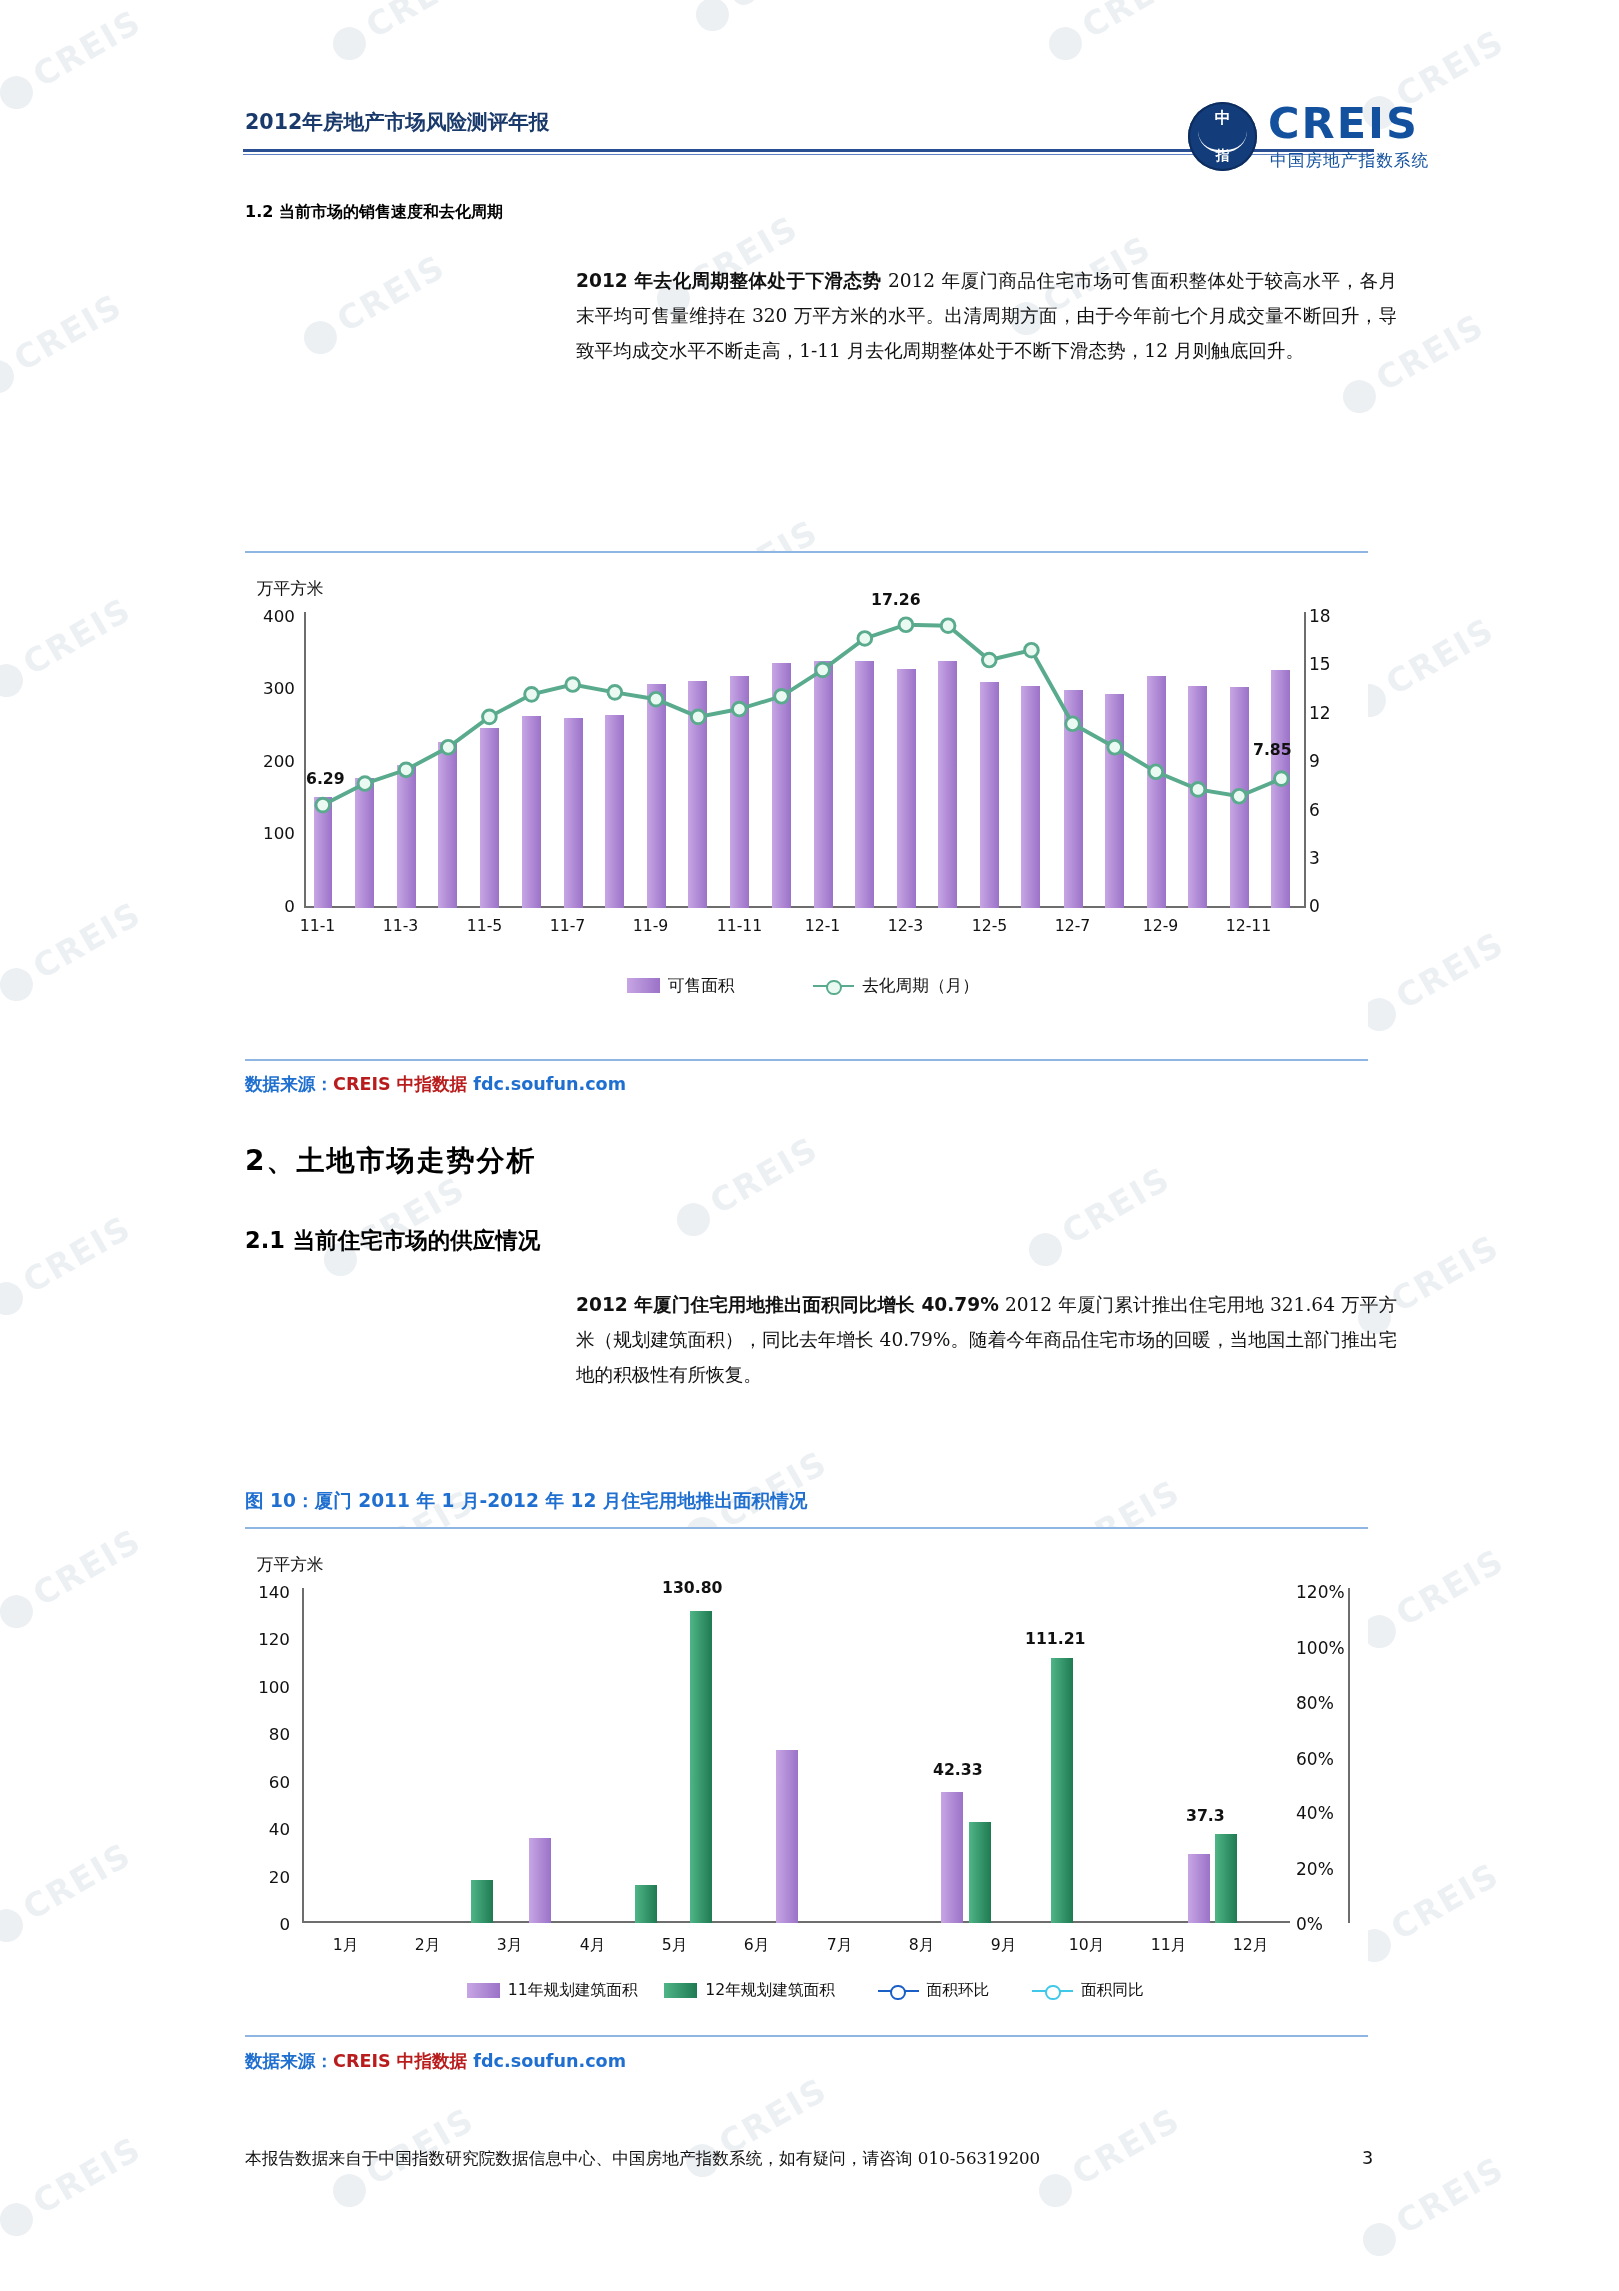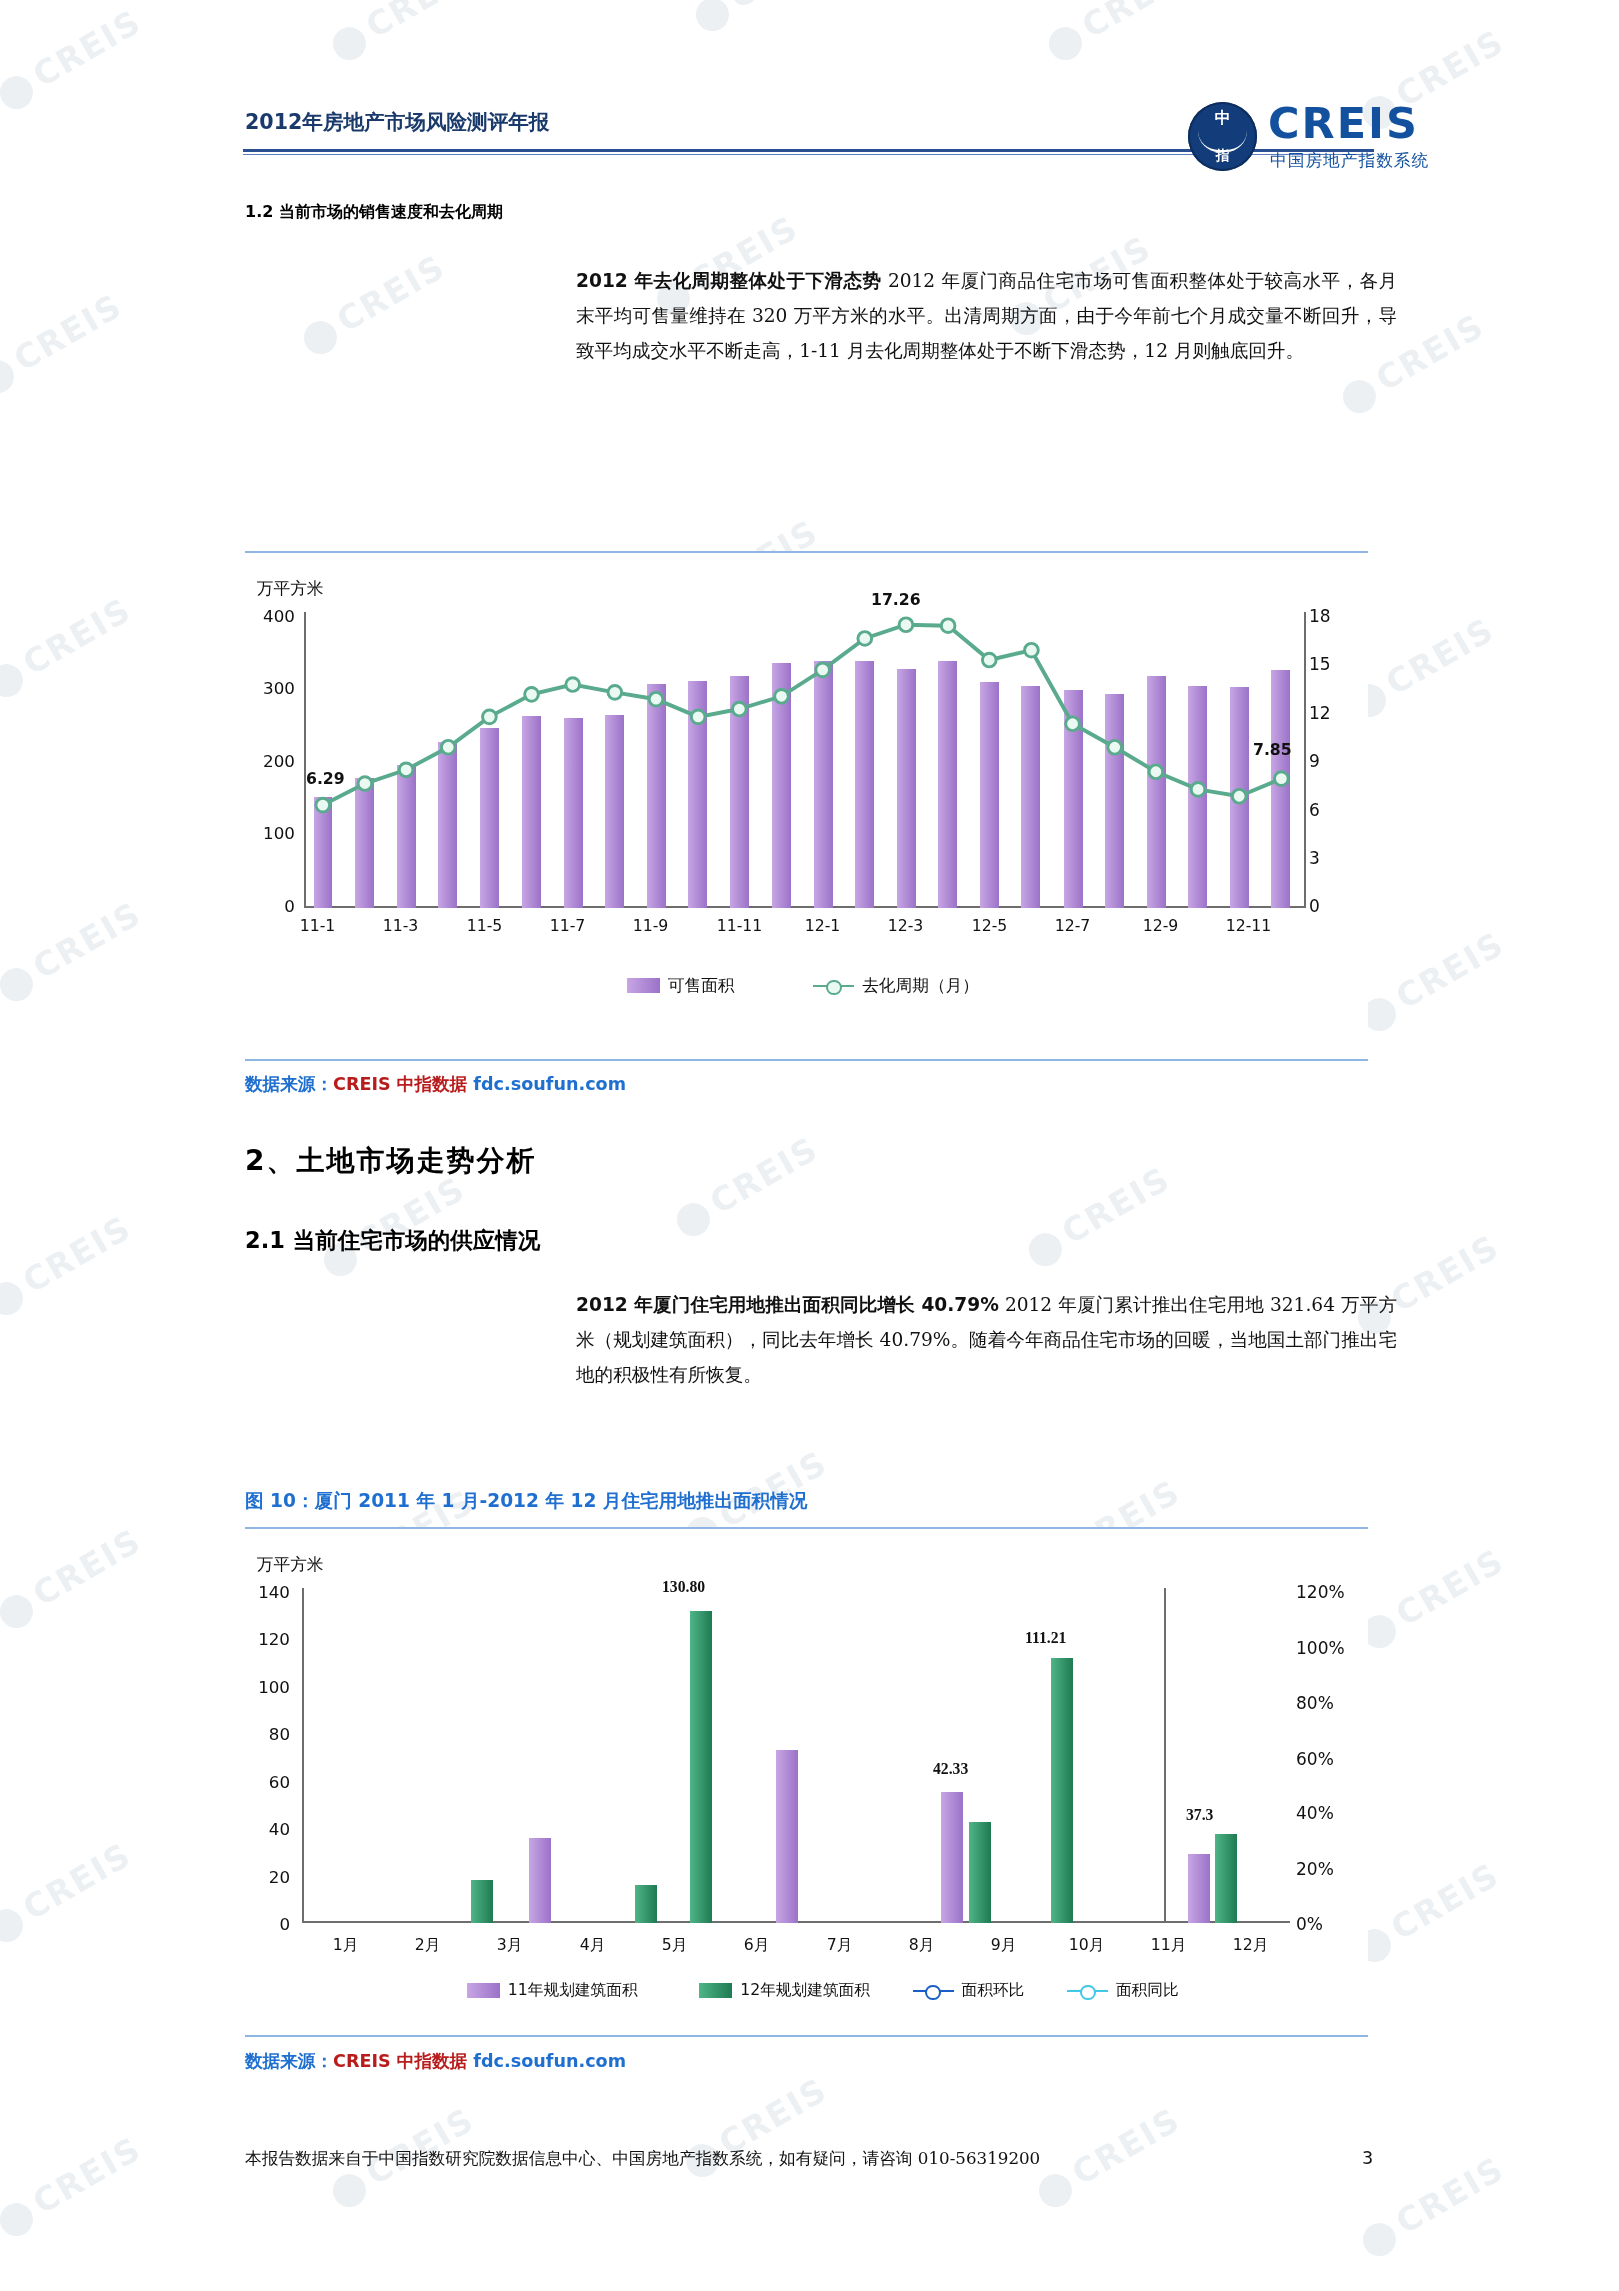--- a/index.html
+++ b/index.html
@@ -282,21 +282,21 @@
     <div class="ytick" style="left:0px;top:387px;">0</div>
 
     <div class="ytick-r" style="left:1051px;top:55px;">120%</div>
     <div class="ytick-r" style="left:1051px;top:111px;">100%</div>
     <div class="ytick-r" style="left:1051px;top:166px;">80%</div>
     <div class="ytick-r" style="left:1051px;top:222px;">60%</div>
     <div class="ytick-r" style="left:1051px;top:276px;">40%</div>
     <div class="ytick-r" style="left:1051px;top:332px;">20%</div>
     <div class="ytick-r" style="left:1051px;top:387px;">0%</div>
 
-    <div class="plot" style="left:57px;top:61px;width:864px;height:335px;font-family:Liberation Serif, serif;">
+    <div class="plot" style="left:57px;top:61px;width:1048px;height:335px;">
       <div style="position:absolute;left:0;bottom:0;width:988px;height:2px;background:#6d6d6d;"></div>
       <div style="position:absolute;left:0;top:0;width:2px;height:335px;background:#6d6d6d;"></div>
       <div style="position:absolute;right:0;top:0;width:2px;height:335px;background:#6d6d6d;"></div>
 
       <div class="bar" style="left:227px;width:21.6px;height:85px;background:linear-gradient(90deg,#c7a6e4,#9b72c8);"></div>
       <div class="bar" style="left:474px;width:21.6px;height:173px;background:linear-gradient(90deg,#c7a6e4,#9b72c8);"></div>
       <div class="bar" style="left:639px;width:21.6px;height:131px;background:linear-gradient(90deg,#c7a6e4,#9b72c8);"></div>
       <div class="bar" style="left:886px;width:21.6px;height:69px;background:linear-gradient(90deg,#c7a6e4,#9b72c8);"></div>
 
       <div class="bar" style="left:169px;width:21.6px;height:43px;background:linear-gradient(90deg,#4fb587,#1f7a52);"></div>
@@ -323,21 +323,21 @@
     <div class="xtick" style="left:729px;top:408px;width:59px;">9月</div>
     <div class="xtick" style="left:812px;top:408px;width:59px;">10月</div>
     <div class="xtick" style="left:894px;top:408px;width:59px;">11月</div>
     <div class="xtick" style="left:976px;top:408px;width:59px;">12月</div>
 
     <div class="legend" style="left:222px;top:453px;font-size:15.7px;">
       <div class="item">
         <span class="sw" style="background:linear-gradient(90deg,#c7a6e4,#9b72c8);"></span>
         <span>11年规划建筑面积</span>
       </div>
-      <div class="item" style="margin-left:52px;">
+      <div class="item" style="margin-left:17px;">
         <span class="sw" style="background:linear-gradient(90deg,#4fb587,#1f7a52);"></span>
         <span>12年规划建筑面积</span>
       </div>
       <div class="item" style="margin-left:33px;">
         <span class="swline blue">
             <span class="mk"></span>
           </span>
         <span>面积环比</span>
       </div>
       <div class="item" style="margin-left:33px;">

